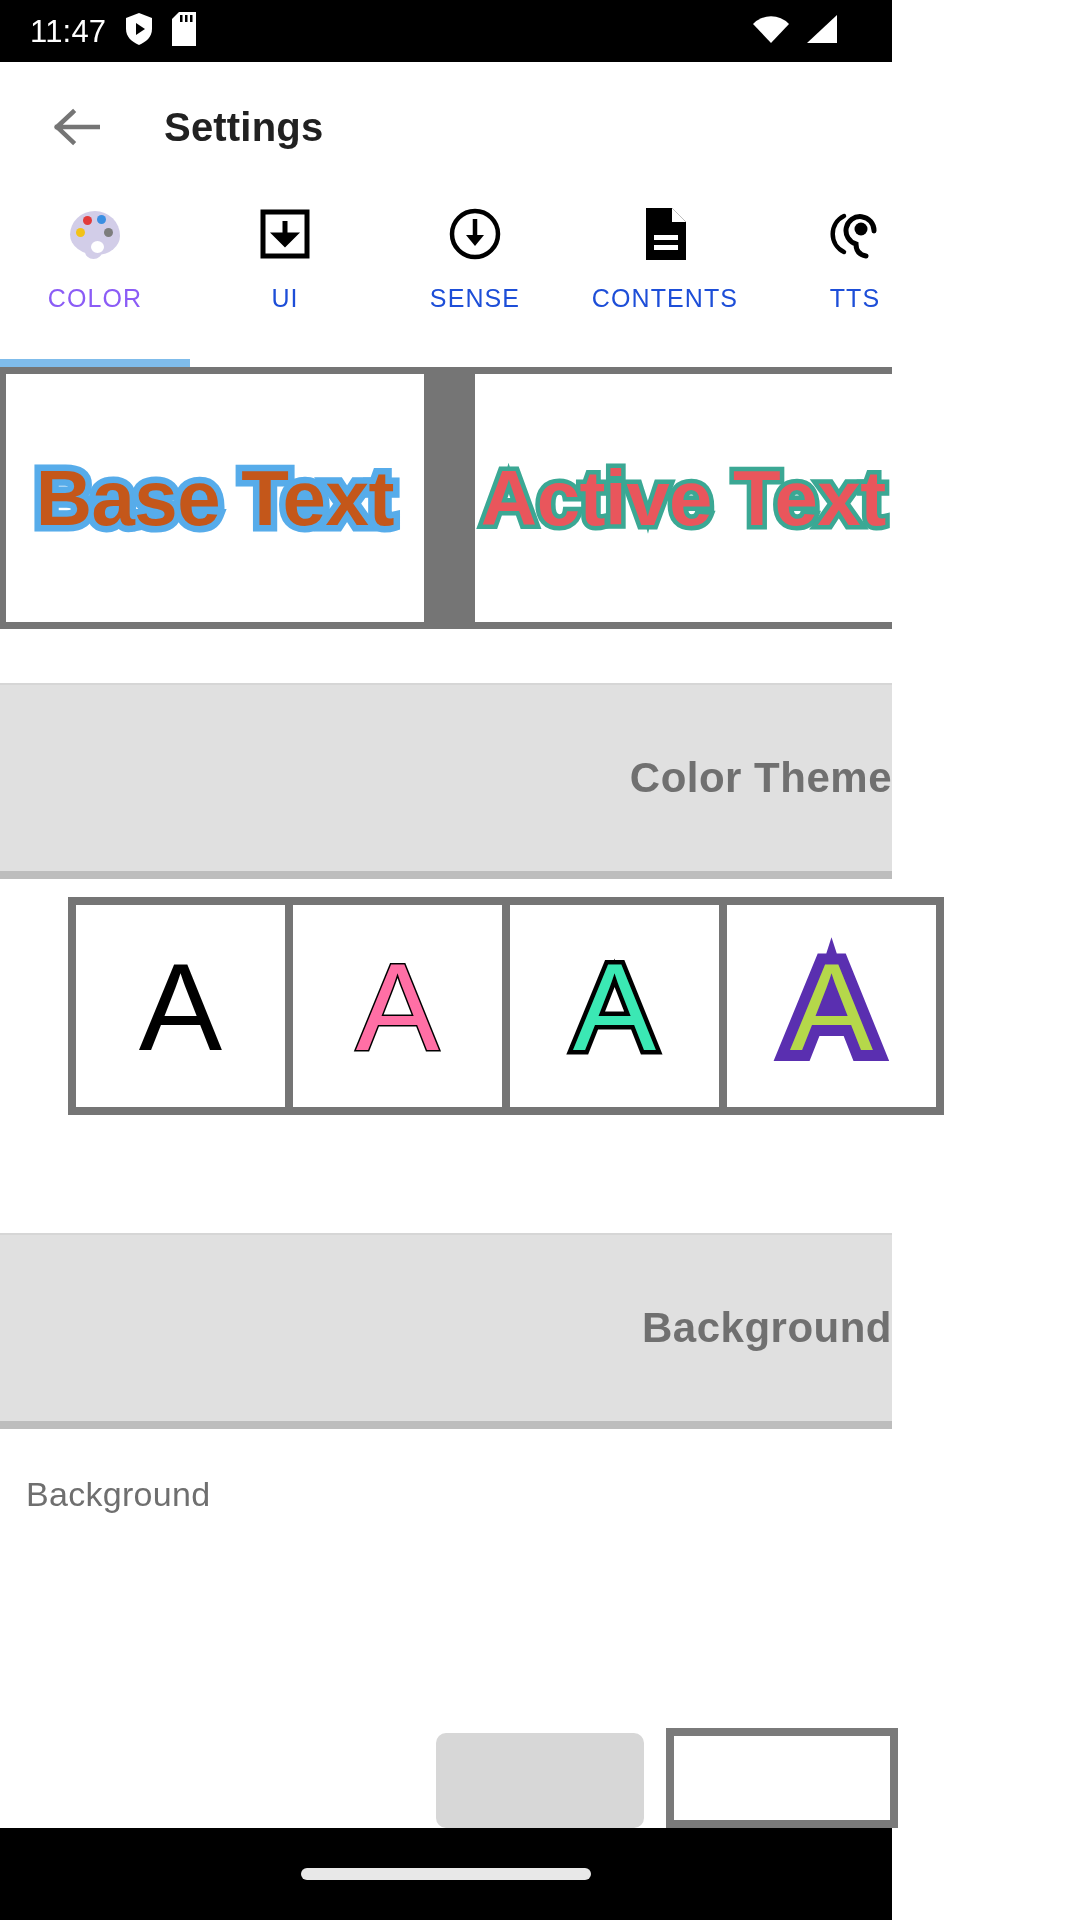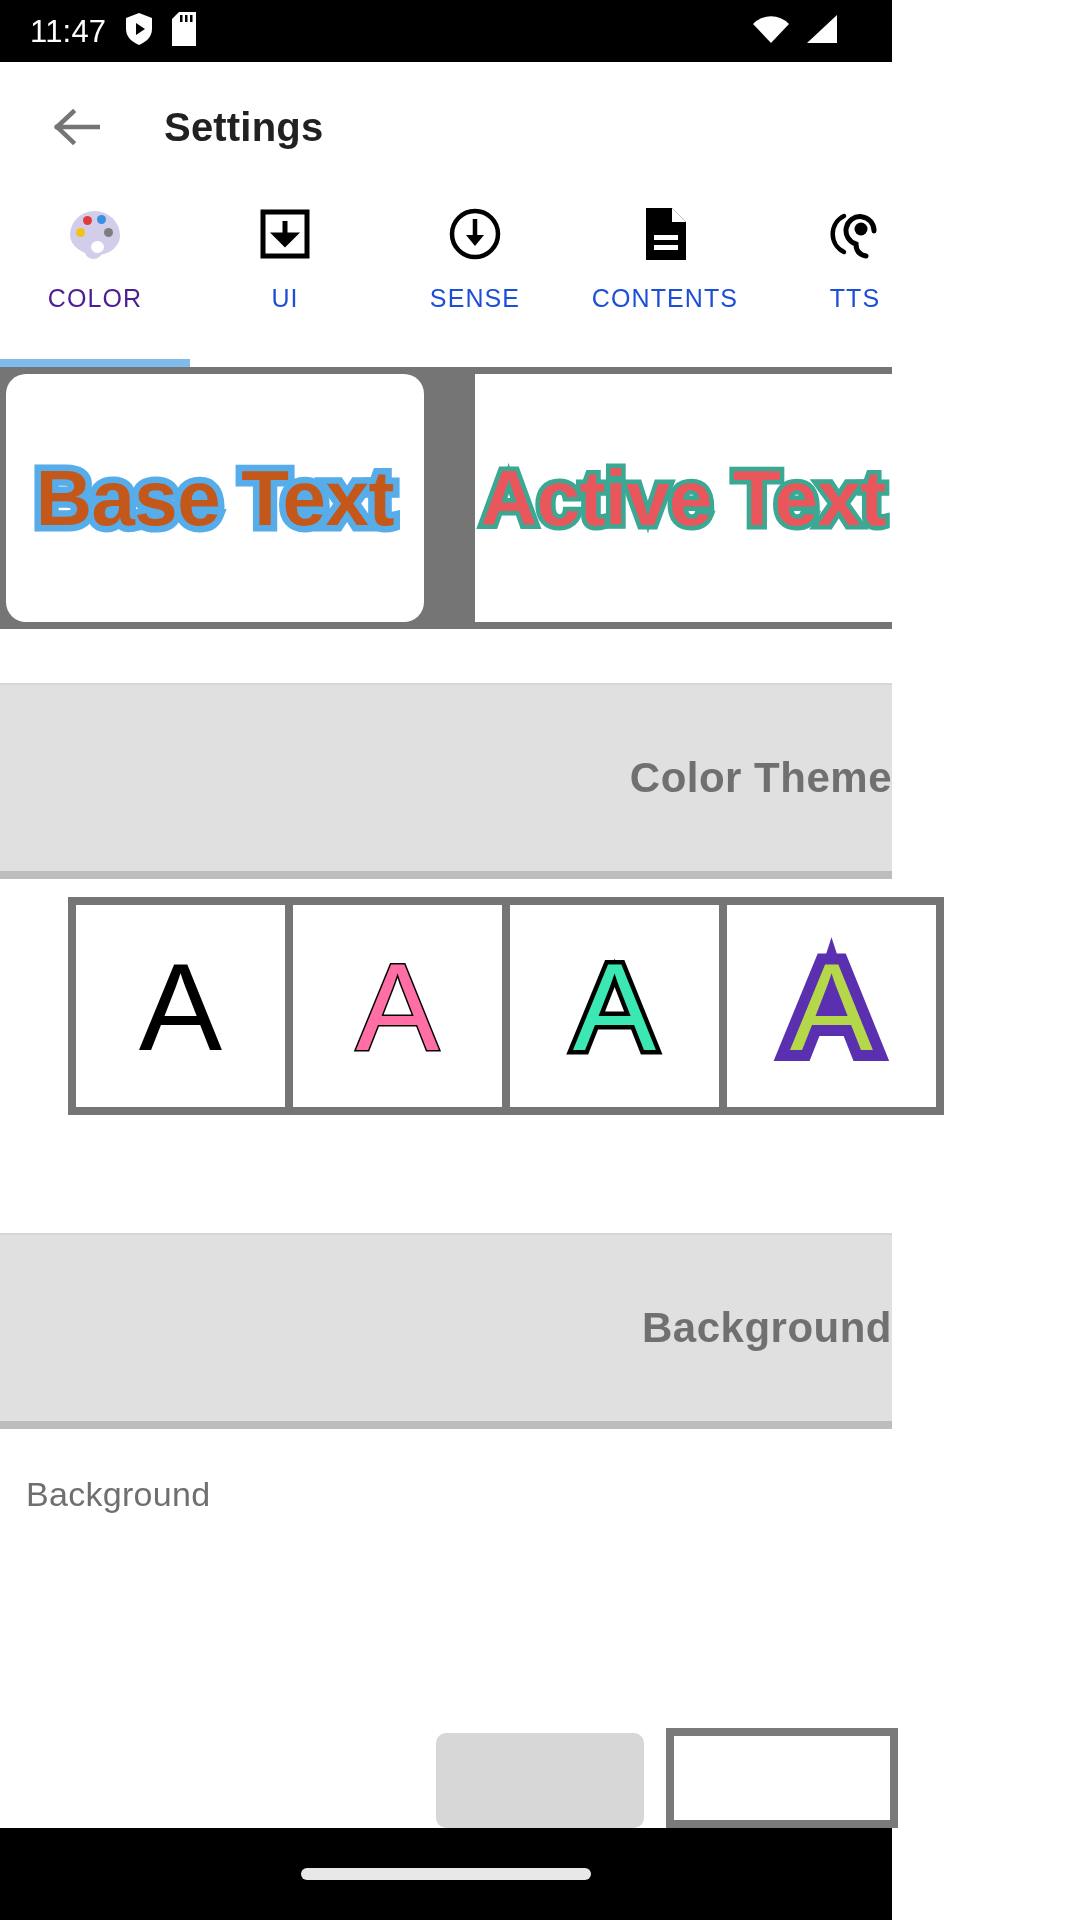--- a/index.html
+++ b/index.html
@@ -104,21 +104,21 @@
     justify-content: center;
     margin-bottom: 22px;
   }
   .tab-label {
     font-size: 25px;
     font-weight: 500;
     letter-spacing: 1.1px;
     color: #1d4ed8;
     white-space: nowrap;
   }
-  .tab.active .tab-label { color: #4c1d95; }
+  .tab.active .tab-label { color: #8b5cf6; }
   .tab-indicator {
     position: absolute;
     left: 0;
     bottom: 0;
     width: 190px;
     height: 8px;
     background: #7FBCEB;
   }
 
   
@@ -167,21 +167,21 @@
   .preview-box {
     background: #ffffff;
     flex: 1 1 50%;
     display: flex;
     align-items: center;
     justify-content: center;
     cursor: pointer;
     overflow: hidden;
     margin-left: 41px;
   }
-  .preview-box.left { margin-left: 6px; border-radius: 20px; }
+  .preview-box.left { margin-left: 6px; }
   .preview-box.right { margin-right: 0px; }
   .preview-text {
     font-size: 78px;
     font-weight: 700;
     letter-spacing: -0.5px;
     white-space: nowrap;
   }
   .preview-text.base {
     color: #C4571A;
     -webkit-text-stroke: 13px #57ACEA;

